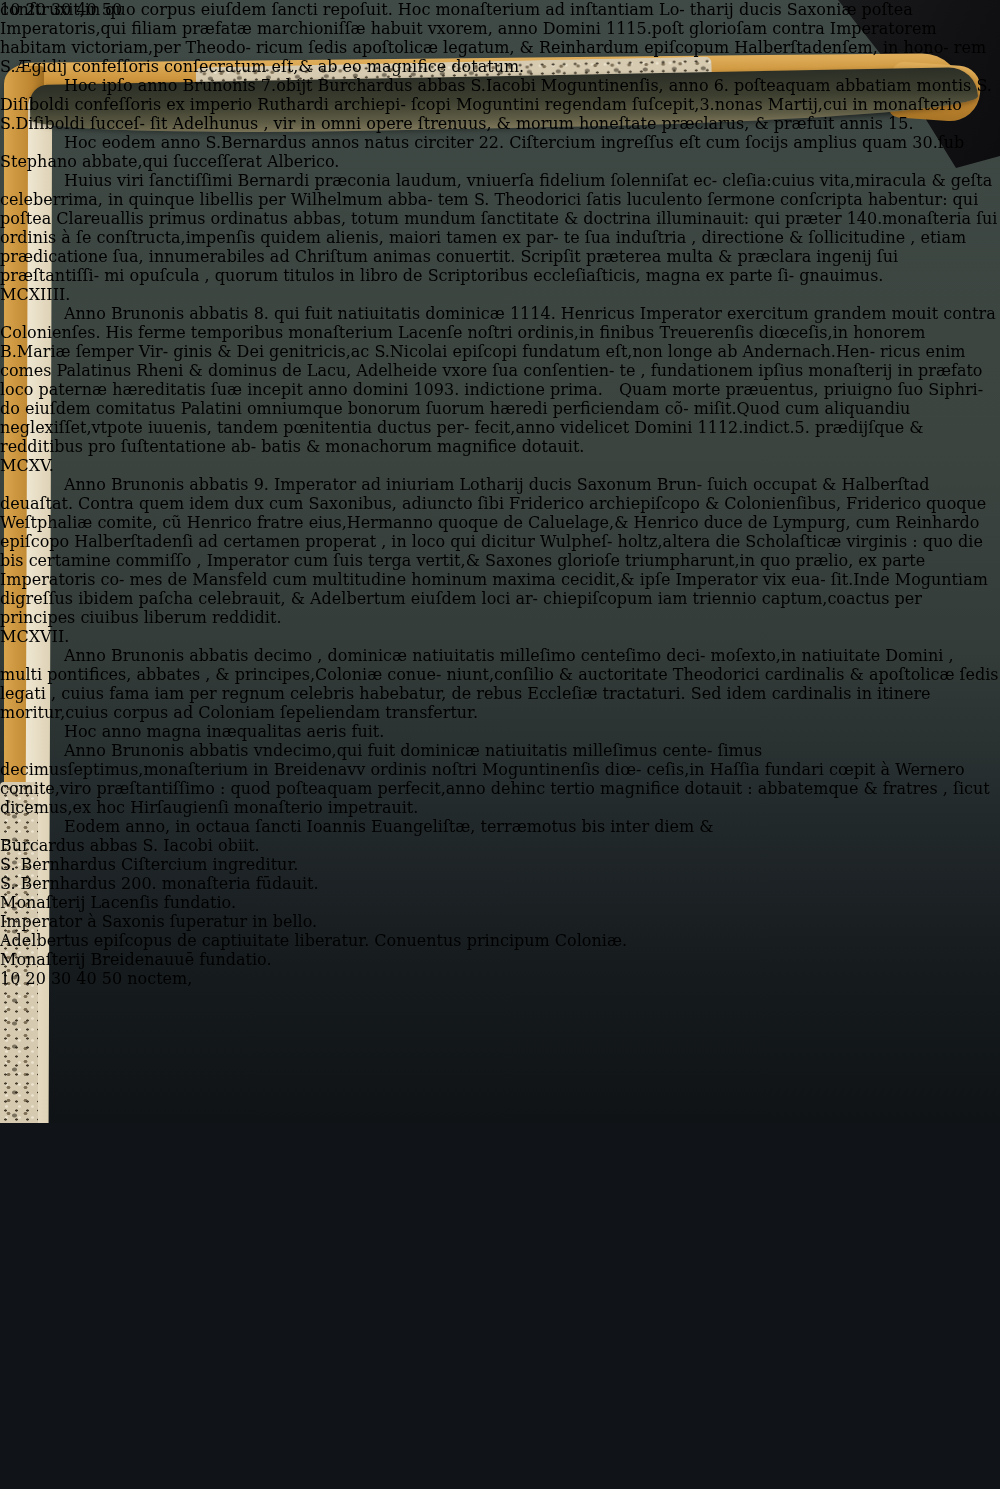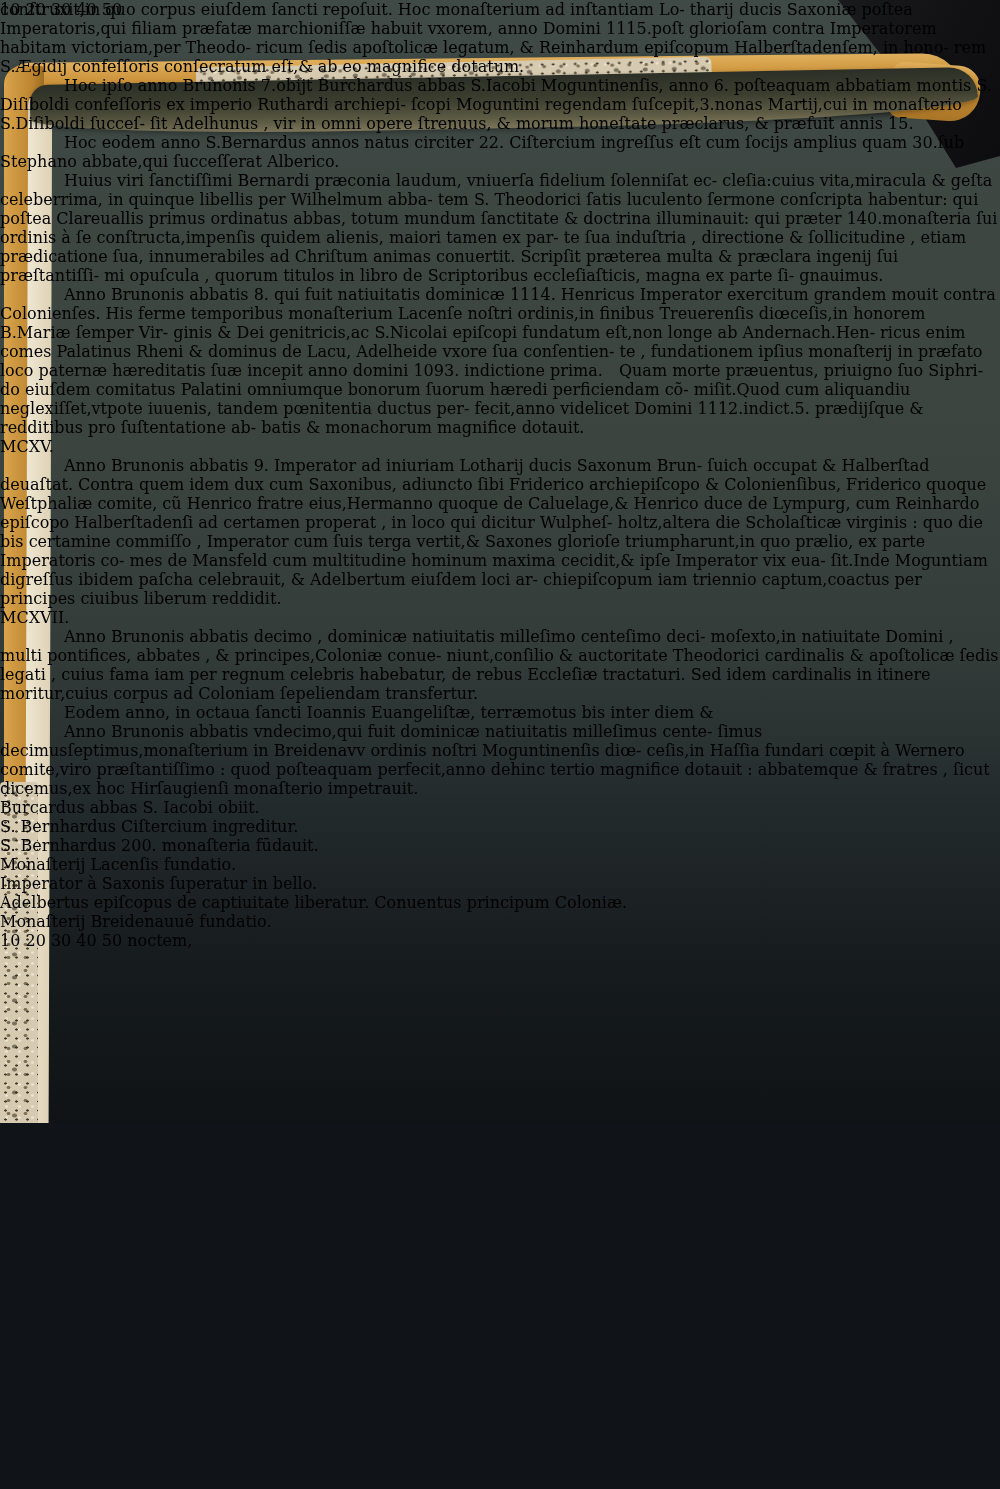--- a/index.html
+++ b/index.html
@@ -136,20 +136,21 @@
 cum ſocijs amplius quam 30.ſub Stephano abbate,qui ſucceſſerat Alberico.</div>
         <div class="para">    Huius viri ſanctiſſimi Bernardi præconia laudum, vniuerſa fidelium ſolenniſat ec-
 cleſia:cuius vita,miracula &amp; geſta celeberrima, in quinque libellis per Wilhelmum abba-
 tem S. Theodorici ſatis luculento ſermone conſcripta habentur: qui poſtea Clareuallis
 primus ordinatus abbas, totum mundum ſanctitate &amp; doctrina illuminauit: qui præter
 140.monaſteria ſui ordinis à ſe conſtructa,impenſis quidem alienis, maiori tamen ex par-
 te ſua induſtria , directione &amp; ſollicitudine , etiam prædicatione ſua, innumerabiles ad
 Chriſtum animas conuertit.  Scripſit præterea multa &amp; præclara ingenij ſui præſtantiſſi-
 mi opuſcula , quorum titulos in libro de Scriptoribus eccleſiaſticis, magna ex parte ſi-
 gnauimus.</div>
+        <div class="heading">MCXIIII.</div>
         <div class="para">    Anno Brunonis abbatis 8. qui fuit natiuitatis dominicæ 1114. Henricus Imperator
 exercitum grandem mouit contra Colonienſes.  His ferme temporibus monaſterium
 Lacenſe noſtri ordinis,in finibus Treuerenſis diœceſis,in honorem B.Mariæ ſemper Vir-
 ginis &amp; Dei genitricis,ac S.Nicolai epiſcopi fundatum eſt,non longe ab Andernach.Hen-
 ricus enim comes Palatinus Rheni &amp; dominus de Lacu, Adelheide vxore ſua conſentien-
 te , fundationem ipſius monaſterij in præfato loco paternæ hæreditatis ſuæ incepit
 anno domini 1093. indictione prima. Quam morte præuentus, priuigno ſuo Siphri-
 do eiuſdem comitatus Palatini omniumque bonorum ſuorum hæredi perficiendam cõ-
 miſit.Quod cum aliquandiu neglexiſſet,vtpote iuuenis, tandem pœnitentia ductus per-
 fecit,anno videlicet Domini 1112.indict.5. prædijſque &amp; redditibus pro ſuſtentatione ab-
@@ -164,26 +165,27 @@
 ſuis terga vertit,&amp; Saxones glorioſe triumpharunt,in quo prælio, ex parte Imperatoris co-
 mes de Mansfeld cum multitudine hominum maxima cecidit,&amp; ipſe Imperator vix eua-
 ſit.Inde Moguntiam digreſſus ibidem paſcha celebrauit, &amp; Adelbertum eiuſdem loci ar-
 chiepiſcopum iam triennio captum,coactus per principes ciuibus liberum reddidit.</div>
         <div class="heading">MCXVII.</div>
         <div class="para">    Anno Brunonis abbatis decimo , dominicæ natiuitatis milleſimo centeſimo deci-
 moſexto,in natiuitate Domini , multi pontifices, abbates , &amp; principes,Coloniæ conue-
 niunt,conſilio &amp; auctoritate Theodorici cardinalis &amp; apoſtolicæ ſedis legati , cuius fama
 iam per regnum celebris habebatur, de rebus Eccleſiæ tractaturi.  Sed idem cardinalis in
 itinere moritur,cuius corpus ad Coloniam ſepeliendam transfertur.</div>
-        <div class="para">    Eodem anno, in octaua ſancti Ioannis Euangeliſtæ, terræmotus bis inter diem &amp;</div>
+        <div class="para">    Hoc anno magna inæqualitas aeris fuit.</div>
         <div class="para">    Anno Brunonis abbatis vndecimo,qui fuit dominicæ natiuitatis milleſimus cente-
 ſimus decimusſeptimus,monaſterium in Breidenavv ordinis noſtri Moguntinenſis diœ-
 ceſis,in Haſſia fundari cœpit à Wernero comite,viro præſtantiſſimo :  quod poſteaquam
 perfecit,anno dehinc tertio magnifice dotauit :  abbatemque &amp; fratres , ſicut dicemus,ex
 hoc Hirſaugienſi monaſterio impetrauit.</div>
+        <div class="para">    Eodem anno, in octaua ſancti Ioannis Euangeliſtæ, terræmotus bis inter diem &amp;</div>
       </div>
 
     <div class="margin-note note-1">Burcardus abbas S. Iacobi obiit.</div>
     <div class="margin-note note-2">S. Bernhardus Ciſtercium ingreditur.</div>
     <div class="margin-note note-3">S. Bernhardus 200. monaſteria fūdauit.</div>
     <div class="margin-note note-4">Monaſterij Lacenſis fundatio.</div>
     <div class="margin-note note-5">Imperator à Saxonis ſuperatur in bello.</div>
     <div class="margin-note note-6">Adelbertus epiſcopus de captiuitate liberatur. Conuentus principum Coloniæ.</div>
     <div class="margin-note note-7">Monaſterij Breidenauuē fundatio.</div>
 

